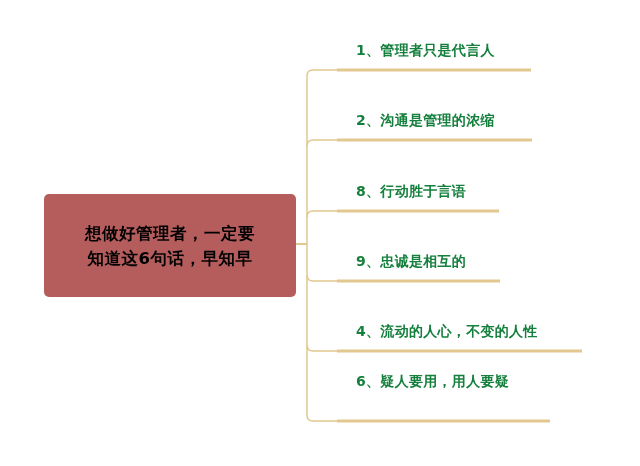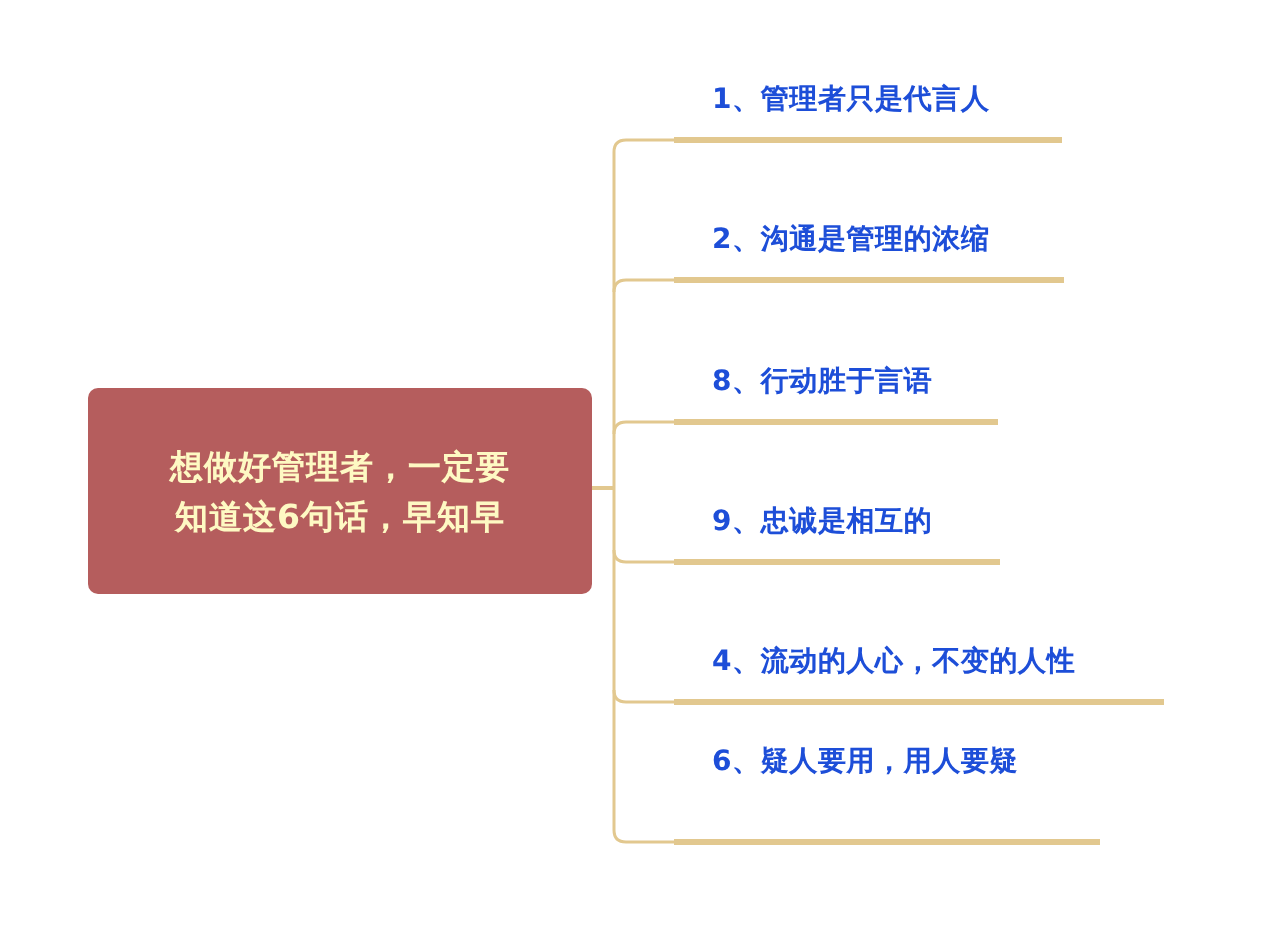--- a/index.html
+++ b/index.html
@@ -5,26 +5,26 @@
     html, body { margin: 0; padding: 0; background: #ffffff; }
     body { width: 640px; height: 466px; position: relative; overflow: hidden;
            font-family: "DejaVu Sans", "Liberation Sans", sans-serif; }
     .root {
       position: absolute; left: 44px; top: 194px; width: 252px; height: 103px;
       background: #b55d5d; border-radius: 5px;
       display: flex; align-items: center; justify-content: center;
       box-sizing: border-box; padding: 6px 14px;
     }
     .root-text {
-      color: #fef9c3; font-weight: bold; font-size: 16.5px; line-height: 25px;
+      color: #000000; font-weight: bold; font-size: 16.5px; line-height: 25px;
       text-align: center; letter-spacing: 0.5px;
     }
     svg.links { position: absolute; left: 0; top: 0; }
     .branch-label {
-      position: absolute; color: #1d4ed8; font-weight: bold; font-size: 14px;
+      position: absolute; color: #15803d; font-weight: bold; font-size: 14px;
       white-space: nowrap; line-height: 18px; letter-spacing: 0.3px;
     }
   </style>
 </head>
 <body>
 
 <svg class="links" width="640" height="466">
 
   <line x1="296" y1="244" x2="307" y2="244" stroke="#e2c88f" stroke-width="2"></line>
 

